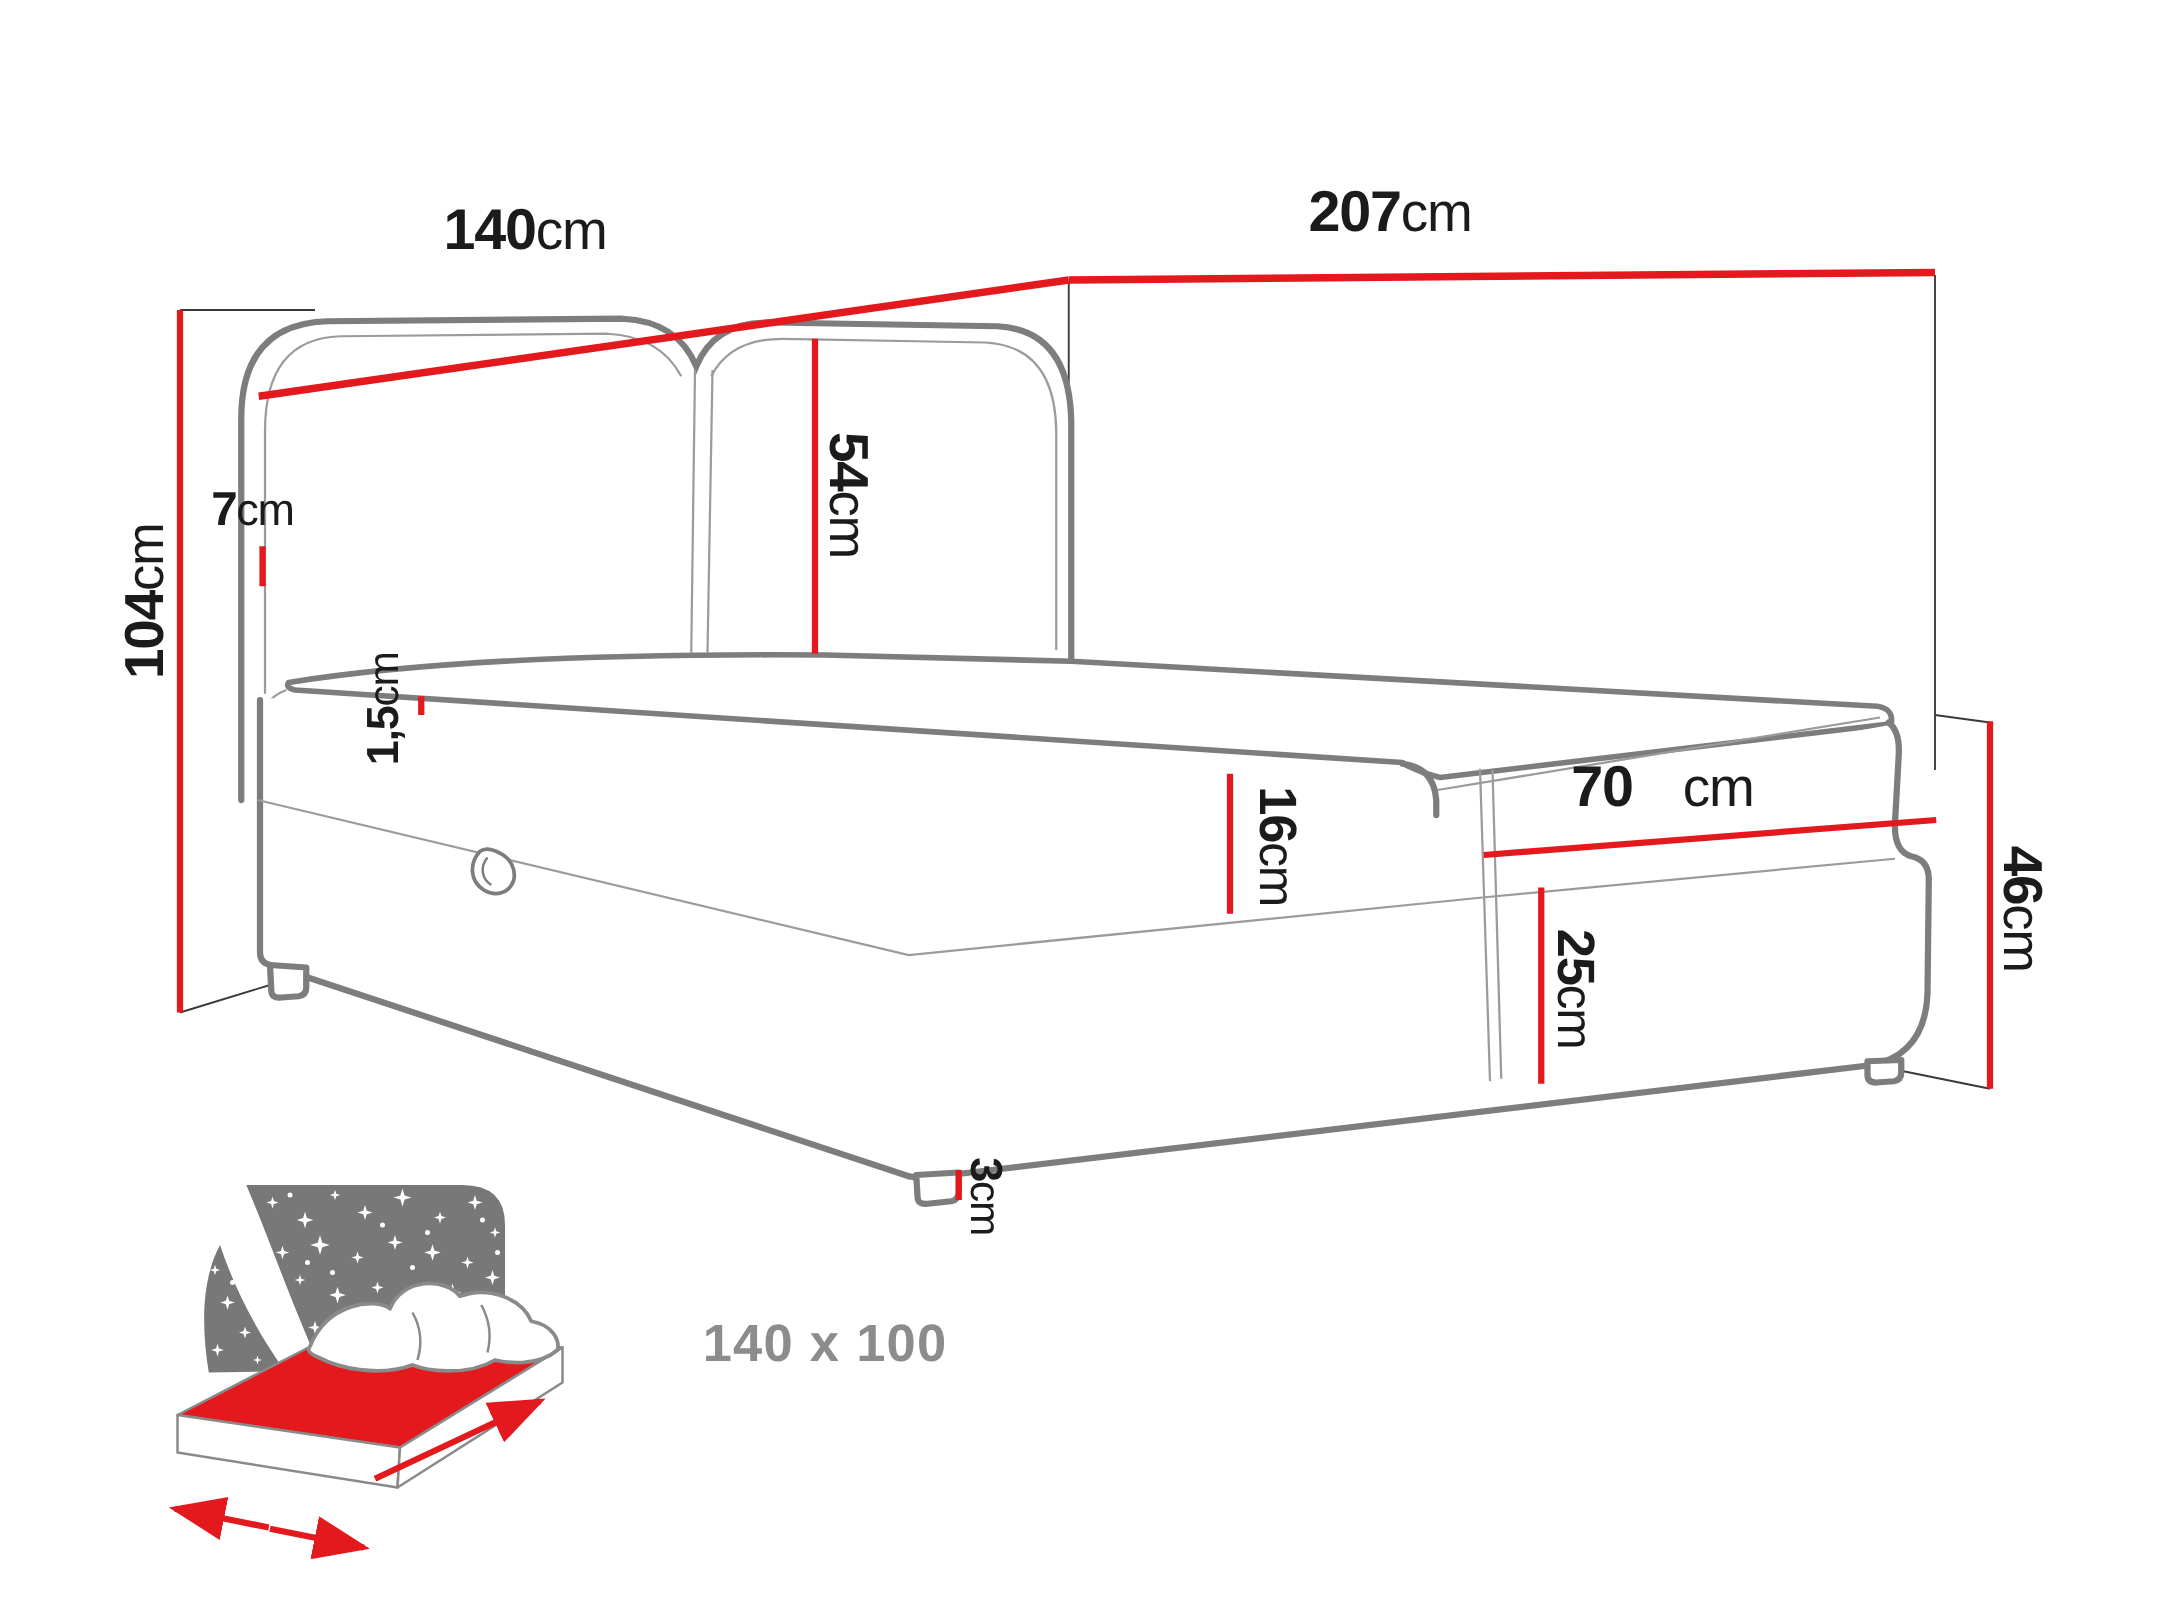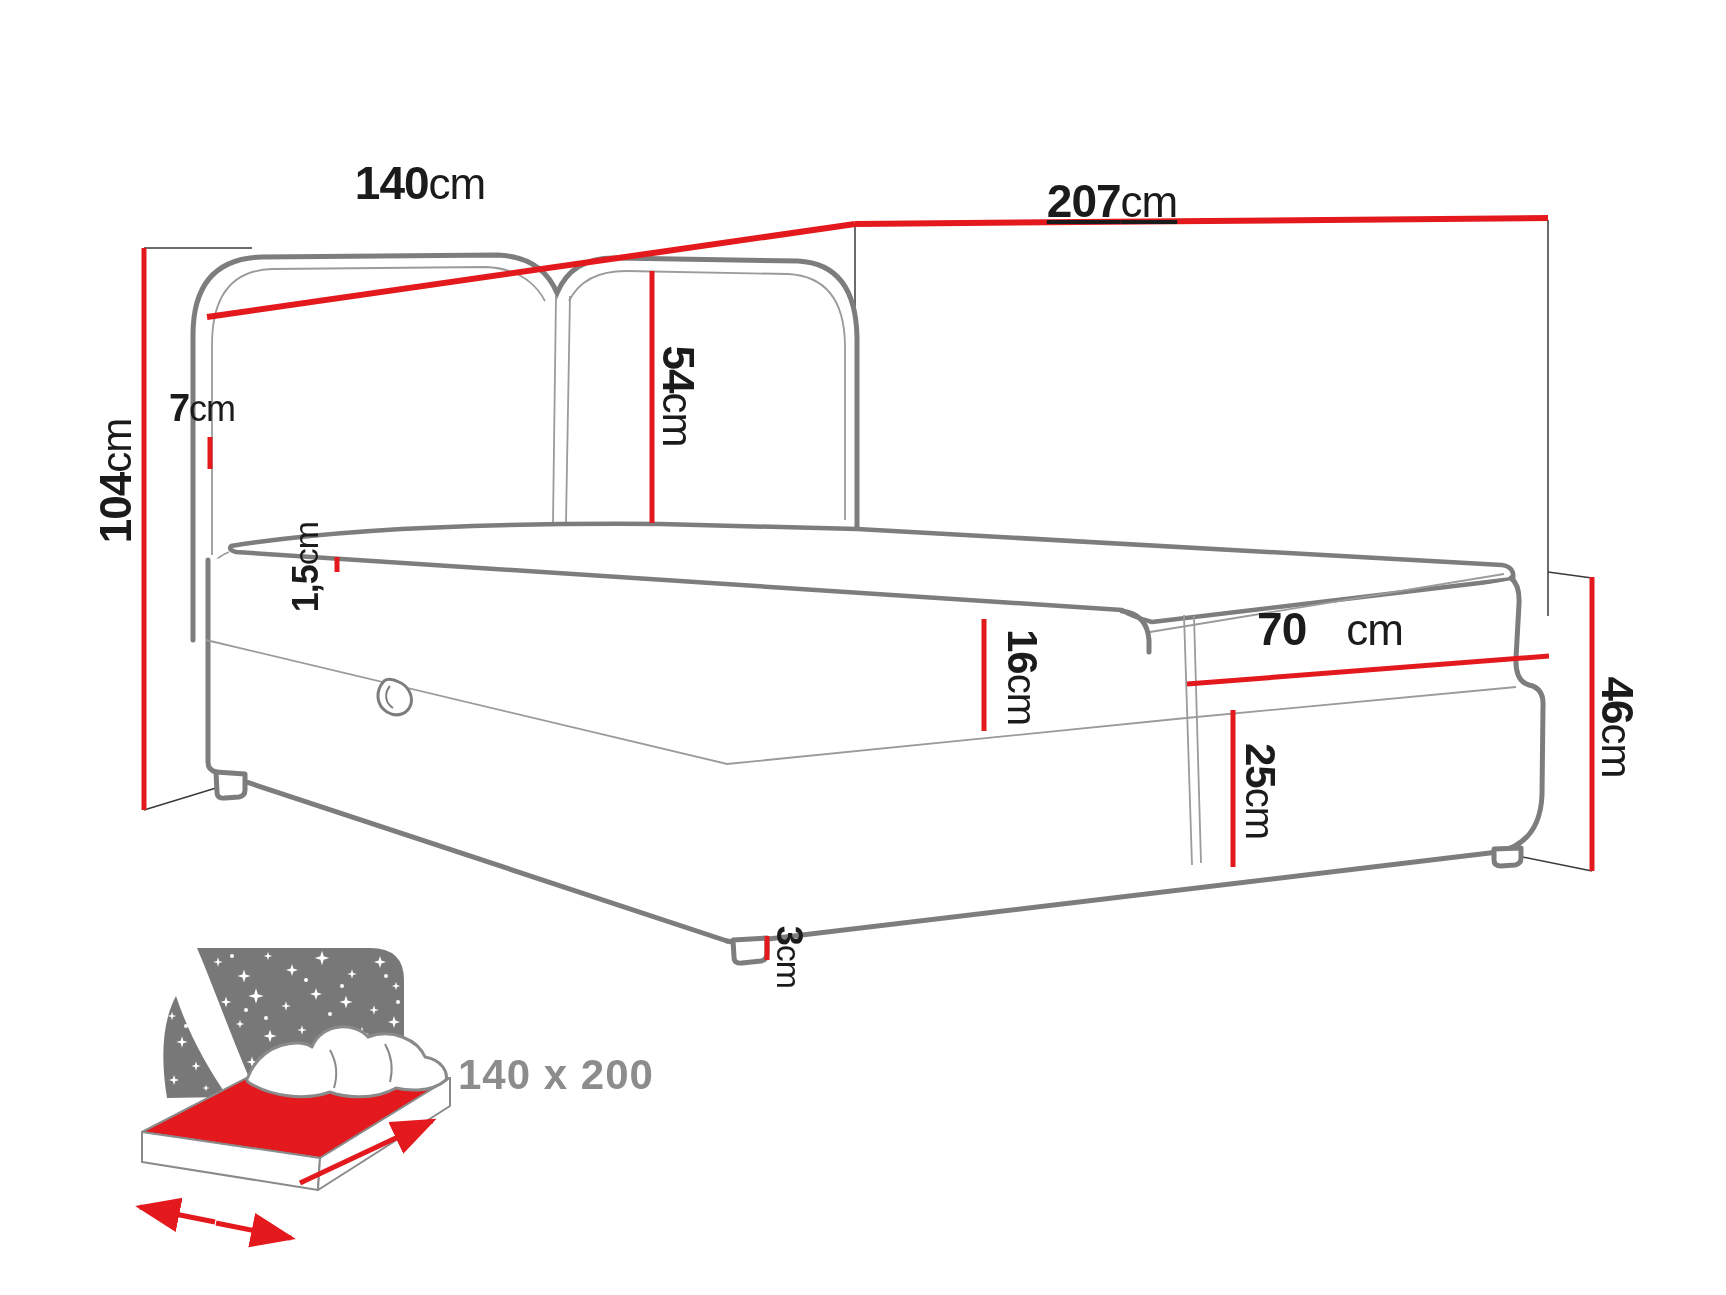--- a/index.html
+++ b/index.html
@@ -13,21 +13,21 @@
     --text-black:#1b1b1b;
     --background:#ffffff;
   }
   html,body{margin:0;padding:0;}
   body{
     width:1726px;height:1295px;position:relative;overflow:hidden;
     background:var(--background);
     font-family:"Liberation Sans", sans-serif;
     color:var(--text-black);
   }
-  .stage{position:absolute;left:0;top:0;width:1726px;height:1295px;}
+  .stage{position:absolute;left:0;top:0;width:1726px;height:1295px;text-align:right;}
   svg{position:absolute;left:0;top:0;}
   .dim{
     position:absolute;width:200px;height:50px;line-height:50px;
     display:flex;align-items:baseline;justify-content:center;
     white-space:nowrap;color:var(--text-black);
   }
   .dim .num{font-weight:700;letter-spacing:-1px;}
   .dim .unit{font-weight:400;letter-spacing:-1px;}
   .rot-cw{transform:rotate(90deg);transform-origin:center center;}
   .rot-ccw{transform:rotate(-90deg);transform-origin:center center;}
@@ -189,21 +189,21 @@
       <path d="M216,1223 L291,1238" marker-end="url(#ah)"></path>
       <path d="M300,1183 L432,1121" marker-end="url(#ah)"></path>
     </g>
   </g>
 </svg>
 
 <div class="dim fs46" style="left:320px;top:158px;">
   <span class="num">140</span>
       <span class="unit">cm</span>
 </div>
-<div class="dim fs46" style="left:1012px;top:176px;text-decoration:underline;">
+<div class="dim fs46" style="left:1012px;top:144px;">
   <span class="num">207</span>
       <span class="unit">cm</span>
 </div>
 <div class="dim fs44 rot-ccw" style="left:16px;top:456px;">
   <span class="num">104</span>
       <span class="unit">cm</span>
 </div>
 <div class="dim fs38" style="left:102px;top:383px;">
   <span class="num">7</span>
       <span class="unit">cm</span>
@@ -230,15 +230,15 @@
 </div>
 <div class="dim fs36 rot-cw" style="left:689px;top:932px;">
   <span class="num">3</span>
       <span class="unit">cm</span>
 </div>
 <div class="dim fs44 rot-cw" style="left:1517px;top:702px;">
   <span class="num">46</span>
       <span class="unit">cm</span>
 </div>
 
-<div class="caption">140 x 200</div>
+<div class="caption">140 x 100</div>
 
 </div>
 
 </body></html>

